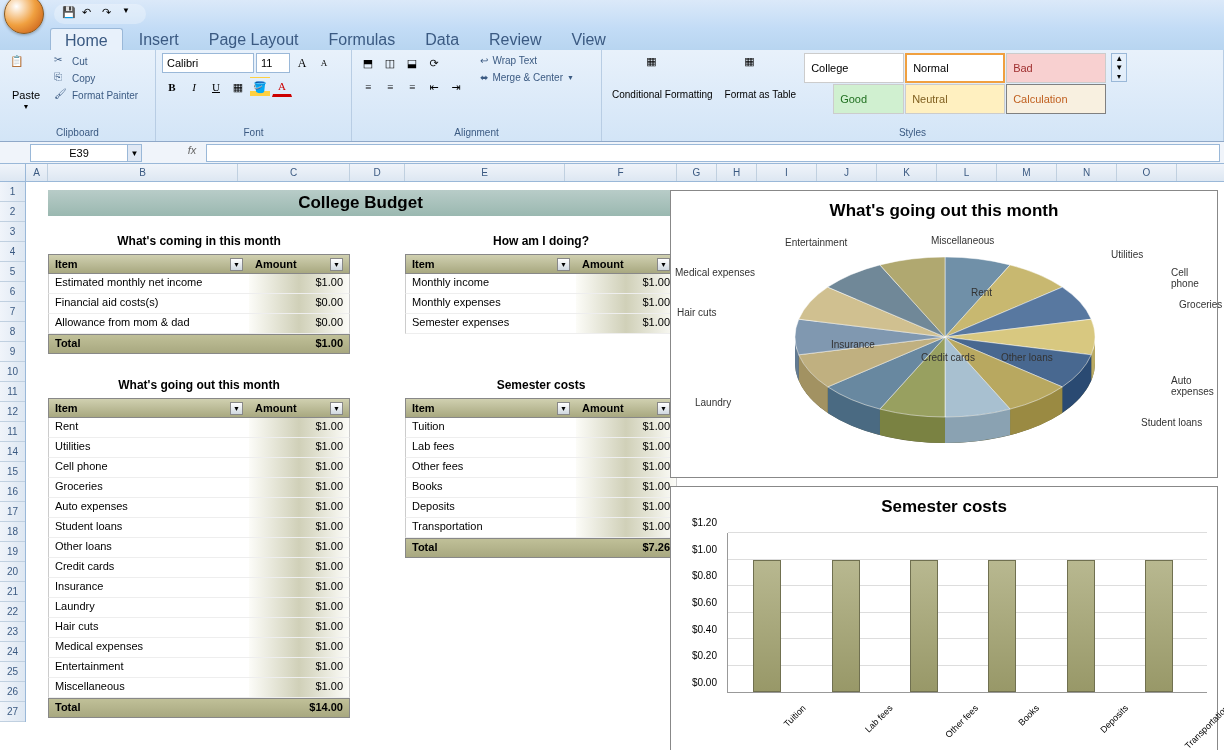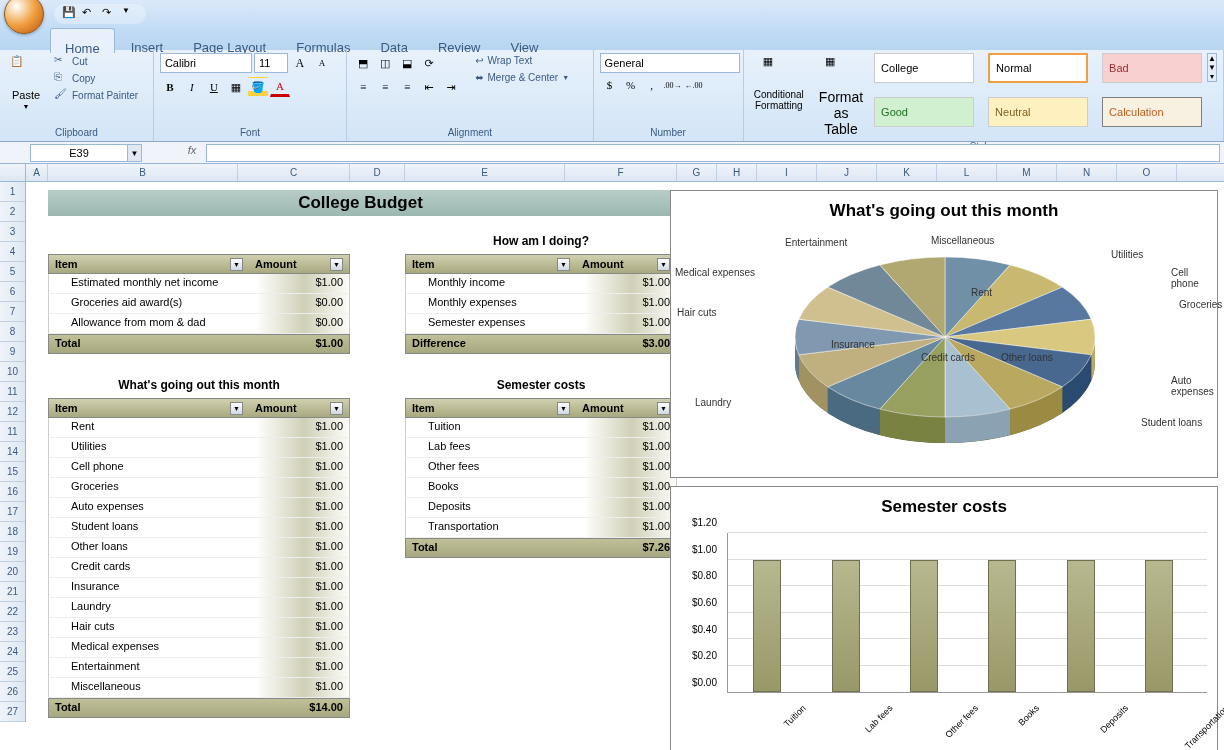--- a/index.html
+++ b/index.html
@@ -7,46 +7,46 @@
 
 
 .title-bar { height: 28px; background: linear-gradient(#dbe9f9, #c3dcf6); display: flex; align-items: center; }
 .office-btn { width: 40px; height: 40px; background: radial-gradient(circle at 30% 30%, #fff, #f0a040, #c05010); border-radius: 50%; margin: 2px 4px; position: relative; z-index: 10; border: 1px solid #8a5a20; box-shadow: 0 1px 3px rgba(0,0,0,0.3); }
 .qat { display: flex; gap: 4px; margin-left: 6px; align-items: center; background: rgba(255,255,255,0.3); border-radius: 10px; padding: 2px 8px; }
 .qat-btn { width: 16px; height: 16px; display: inline-block; }
 .title-text { flex: 1; text-align: center; color: #3b5a82; font-size: 12px; }
 
 
 .tab-strip { height: 22px; background: linear-gradient(#c3dcf6, #b8d5f0); display: flex; padding-left: 50px; gap: 2px; }
-.tab { padding: 12px 14px; color: #3b5a82; font-size: 13px; cursor: pointer; border-top-left-radius: 3px; border-top-right-radius: 3px; }
+.tab { padding: 3px 14px; color: #3b5a82; font-size: 16px; cursor: pointer; border-top-left-radius: 3px; border-top-right-radius: 3px; }
 .tab.active { background: #e8f1fb; border: 1px solid #9ab8d8; border-bottom: none; color: #3b5a82; }
 
 
 .ribbon { height: 92px; background: linear-gradient(#e8f1fb, #d3e5f7); display: flex; border-bottom: 1px solid #8fa8c8; }
 .ribbon-group { border-right: 1px solid #b8cde4; padding: 3px 6px; display: flex; flex-direction: column; }
 .ribbon-group-label { text-align: center; font-size: 10px; color: #3b5a82; margin-top: auto; padding-top: 2px; }
 .ribbon-content { flex: 1; display: flex; gap: 4px; align-items: flex-start; }
 .big-btn { display: flex; flex-direction: column; align-items: center; padding: 2px 4px; gap: 2px; cursor: pointer; }
 .big-btn .icon { width: 32px; height: 32px; }
 .small-btns { display: flex; flex-direction: column; gap: 1px; font-size: 10px; }
 .small-btn { padding: 1px 4px; display: flex; align-items: center; gap: 4px; cursor: pointer; color: #3b5a82; }
 .small-btn .icon { width: 14px; height: 14px; display: inline-block; }
 .font-row { display: flex; gap: 2px; align-items: center; }
 .font-select { height: 20px; font-size: 11px; border: 1px solid #9ab8d8; background: #fff; padding: 0 4px; }
 .icon-btn { width: 20px; height: 20px; border: 1px solid transparent; display: inline-flex; align-items: center; justify-content: center; cursor: pointer; font-family: "Segoe UI", Tahoma; }
 .wrap-merge { display: flex; flex-direction: column; gap: 2px; font-size: 10px; color: #3b5a82; margin-left: 6px; }
 .wm-btn { display: flex; align-items: center; gap: 4px; padding: 2px 4px; cursor: pointer; }
 .number-fmt { display: flex; flex-direction: column; gap: 2px; }
 .num-select { width: 140px; height: 20px; border: 1px solid #9ab8d8; background: #fff; font-size: 11px; padding: 0 4px; }
 .num-btns { display: flex; gap: 1px; }
-.styles-gallery { display: grid; grid-template-columns: repeat(3, 100px); gap: 14px; text-align: center; }
+.styles-gallery { display: grid; grid-template-columns: repeat(3, 100px); gap: 1px; text-align: center; }
 .style-cell { height: 30px; border: 1px solid #ccc; padding: 4px 6px; font-size: 11px; display: flex; align-items: center; }
 .style-cell.normal { background: #fff; border: 2px solid #f0a040; }
 .style-cell.bad { background: #f8d0d0; color: #a03030; }
-.style-cell.good { background: #d0f0d0; color: #207020; }
+.style-cell.good { background: #d0f0d0; color: #207020; margin-left: 29px; }
 .style-cell.neutral { background: #fff0c0; color: #806020; }
 .style-cell.calc { background: #f8f0e0; color: #c06020; border-color: #808080; }
 .style-cell.college { background: #fff; }
 .styles-arrow { width: 16px; display: flex; flex-direction: column; border: 1px solid #9ab8d8; margin-left: 1px; }
 .styles-arrow div { flex: 1; text-align: center; font-size: 8px; cursor: pointer; }
 
 
 .formula-bar { height: 22px; display: flex; align-items: center; border-bottom: 1px solid #9ab8d8; background: #f0f4fa; }
 .name-box { width: 98px; height: 18px; border: 1px solid #9ab8d8; background: #fff; margin-left: 30px; padding: 0 4px; font-size: 11px; text-align: center; }
 .name-arrow { width: 14px; height: 18px; border: 1px solid #9ab8d8; border-left: none; background: #e0e8f4; text-align: center; font-size: 8px; line-height: 18px; cursor: pointer; }
@@ -63,21 +63,21 @@
 .cells { position: absolute; top: 18px; left: 26px; right: 0; bottom: 0; }
 
 
 .sheet-title { position: absolute; left: 22px; top: 8px; width: 625px; height: 26px; background: linear-gradient(#b8ccc8, #9ab8b0); text-align: center; font-weight: bold; font-size: 17px; line-height: 26px; }
 .sec-head { font-weight: bold; font-size: 12px; text-align: center; position: absolute; }
 .tbl { position: absolute; font-size: 11px; }
 .tbl-h { background: linear-gradient(#d0d0b0, #a8a880); font-weight: bold; height: 20px; display: flex; border: 1px solid #888; }
 .tbl-h .c { padding: 2px 6px; display: flex; align-items: center; justify-content: space-between; }
 .tbl-h .drop { width: 13px; height: 13px; background: linear-gradient(#fff, #d0d8e0); border: 1px solid #888; font-size: 7px; text-align: center; line-height: 11px; cursor: pointer; }
 .tbl-r { height: 20px; display: flex; border-left: 1px solid #ccc; border-right: 1px solid #ccc; border-bottom: 1px solid #eee; }
-.tbl-r .c { padding: 2px 6px; margin-left: 16px; }
+.tbl-r .c { padding: 2px 6px; }
 .tbl-r .amt { text-align: right; background: linear-gradient(90deg, #fcfcf8, #d0d0b8, #fcfcf8); }
 .tbl-tot { background: linear-gradient(#c0c098, #a8a880); font-weight: bold; height: 20px; display: flex; border: 1px solid #888; }
 .tbl-tot .c { padding: 2px 6px; }
 .tbl-tot .amt { text-align: right; }
 
 
 .chart-box { position: absolute; border: 1px solid #888; background: #fff; }
 .chart-title { text-align: center; font-weight: bold; font-size: 17px; padding: 10px 0 6px; }
 .pie-wrap { position: relative; height: 240px; }
 .pie-label { position: absolute; font-size: 10px; color: #333; }
@@ -193,45 +193,30 @@
         <div class="wm-btn">
             <span>⬌</span>
             <span>Merge &amp; Center</span>
             <span style="font-size:7px">▼</span>
           </div>
       </div>
     </div>
     <div class="ribbon-group-label">Alignment</div>
   </div>
 
-  <div class="ribbon-group" style="width:150px">
-    <div class="ribbon-content">
-      <div class="number-fmt">
-        <input class="num-select" value="General" style="">
-        <div class="num-btns">
-          <span class="icon-btn">$</span>
-          <span class="icon-btn">%</span>
-          <span class="icon-btn">,</span>
-          <span class="icon-btn" style="font-size:8px">.00→</span>
-          <span class="icon-btn" style="font-size:8px">←.00</span>
-        </div>
-      </div>
-    </div>
-    <div class="ribbon-group-label">Number</div>
-  </div>
 
   <div class="ribbon-group" style="flex:1">
     <div class="ribbon-content">
       <div class="big-btn">
         <span class="icon">▦</span>
         <span style="font-size:10px;text-align:center">Conditional Formatting</span>
       </div>
       <div class="big-btn">
         <span class="icon">▦</span>
-        <span style="font-size:14px;text-align:center">Format as Table</span>
+        <span style="font-size:10px;text-align:center">Format as Table</span>
       </div>
       <div class="styles-gallery">
         <div class="style-cell college">College</div>
         <div class="style-cell normal">Normal</div>
         <div class="style-cell bad">Bad</div>
         <div class="style-cell good">Good</div>
         <div class="style-cell neutral">Neutral</div>
         <div class="style-cell calc">Calculation</div>
       </div>
       <div class="styles-arrow">
@@ -295,37 +280,38 @@
       <div class="row-h">22</div>
       <div class="row-h">23</div>
       <div class="row-h">24</div>
       <div class="row-h">25</div>
       <div class="row-h">26</div>
       <div class="row-h">27</div>
     </div>
   <div class="cells">
     <div class="sheet-title">College Budget</div>
 
+    <div class="sec-head" style="left:22px;top:52px;width:302px">What's coming in this month</div>
     <div id="tbl-coming" class="tbl" style="left:22px;top:72px;width:302px">
         <div class="tbl-h">
           <div class="c" style="width:200px">
             <span>Item</span>
             <span class="drop">▼</span>
           </div>
           <div class="c" style="width:100px">
             <span>Amount</span>
             <span class="drop">▼</span>
           </div>
         </div>
         <div class="tbl-r">
           <div class="c" style="width:200px">Estimated monthly net income</div>
           <div class="c amt" style="width:100px">$1.00</div>
         </div>
         <div class="tbl-r">
-          <div class="c" style="width:200px">Groceries aid award(s)</div>
+          <div class="c" style="width:200px">Financial aid costs(s)</div>
           <div class="c amt" style="width:100px">$0.00</div>
         </div>
         <div class="tbl-r">
           <div class="c" style="width:200px">Allowance from mom &amp; dad</div>
           <div class="c amt" style="width:100px">$0.00</div>
         </div>
         <div class="tbl-tot">
           <div class="c" style="width:200px">Total</div>
           <div class="c amt" style="width:100px">$1.00</div>
         </div>
@@ -347,24 +333,20 @@
           <div class="c" style="width:170px">Monthly income</div>
           <div class="c amt" style="width:100px">$1.00</div>
         </div>
         <div class="tbl-r">
           <div class="c" style="width:170px">Monthly expenses</div>
           <div class="c amt" style="width:100px">$1.00</div>
         </div>
         <div class="tbl-r">
           <div class="c" style="width:170px">Semester expenses</div>
           <div class="c amt" style="width:100px">$1.00</div>
-        </div>
-        <div class="tbl-tot">
-          <div class="c" style="width:170px">Difference</div>
-          <div class="c amt" style="width:100px">$3.00</div>
         </div>
       </div>
 
     <div class="sec-head" style="left:22px;top:196px;width:302px">What's going out this month</div>
     <div id="tbl-going" class="tbl" style="left:22px;top:216px;width:302px">
         <div class="tbl-h">
           <div class="c" style="width:200px">
             <span>Item</span>
             <span class="drop">▼</span>
           </div>

